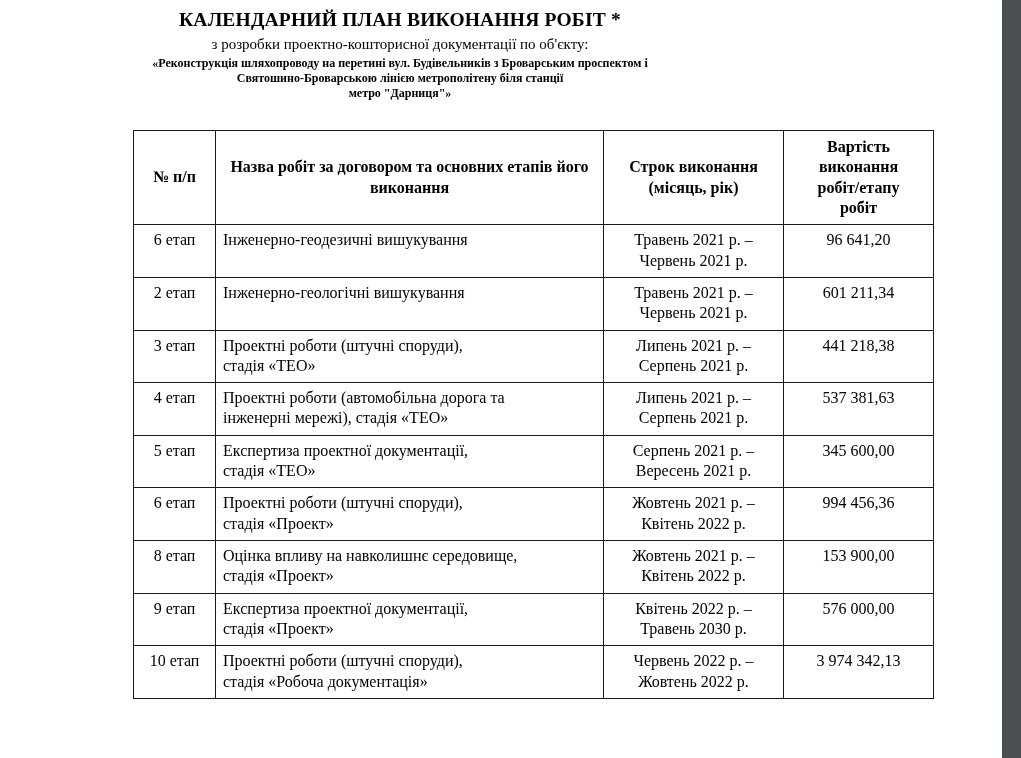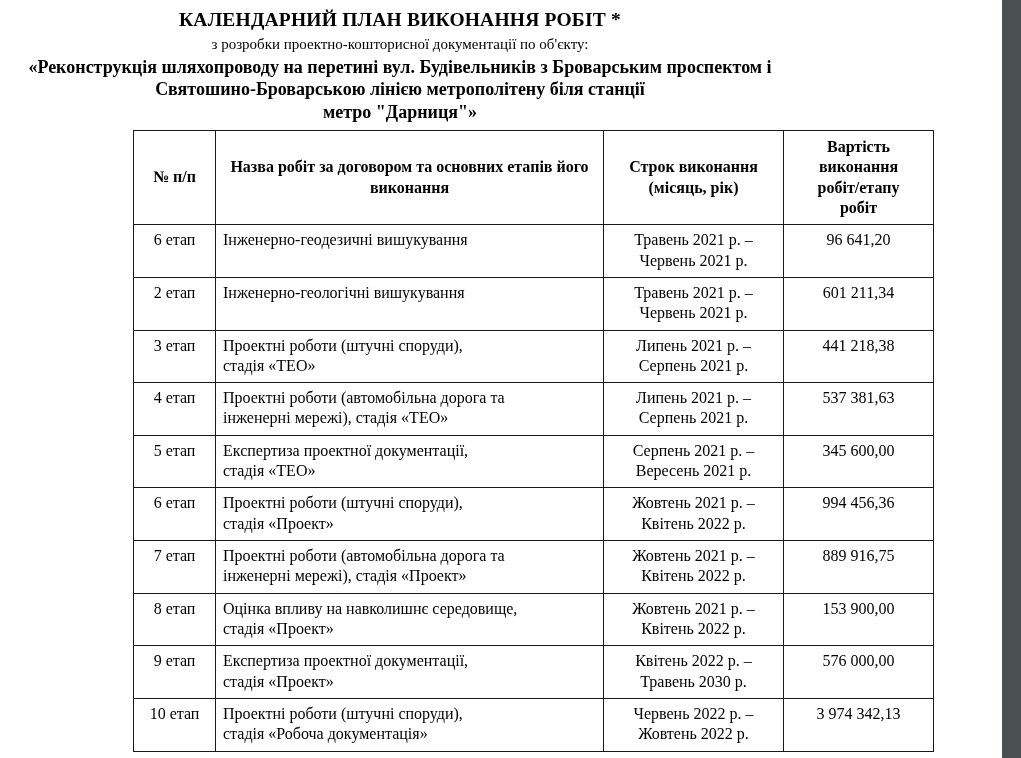--- a/index.html
+++ b/index.html
@@ -50,21 +50,21 @@
     line-height: 1.16;
     margin: 0;
   }
   .doc-subtitle {
     font-size: 15px;
     font-weight: normal;
     line-height: 1.2;
     margin: 3px 0 0 0;
   }
   .doc-object {
-    font-size: 18px;
+    font-size: 12px;
     font-weight: bold;
     line-height: 1.27;
     margin: 3px 0 0 0;
     width: 800px;
   }
   .doc-object .ln {
     display: block;
   }
 
   
@@ -242,33 +242,20 @@
             <span class="ln">стадія «Проект»</span>
 
           </td>
           <td class="cell-term">
             <span class="ln">Жовтень 2021 р. –</span>
             <span class="ln">Квітень 2022 р.</span>
           </td>
           <td class="cell-cost">994 456,36</td>
         </tr>
 
-        <tr>
-          <td class="cell-no">7 етап</td>
-          <td class="cell-name">
-            <span class="ln">Проектні роботи (автомобільна дорога та</span>
-            <span class="ln">інженерні мережі), стадія «Проект»</span>
-
-          </td>
-          <td class="cell-term">
-            <span class="ln">Жовтень 2021 р. –</span>
-            <span class="ln">Квітень 2022 р.</span>
-          </td>
-          <td class="cell-cost">889 916,75</td>
-        </tr>
 
         <tr>
           <td class="cell-no">8 етап</td>
           <td class="cell-name">
             <span class="ln">Оцінка впливу на навколишнє середовище,</span>
             <span class="ln">стадія «Проект»</span>
 
           </td>
           <td class="cell-term">
             <span class="ln">Жовтень 2021 р. –</span>

